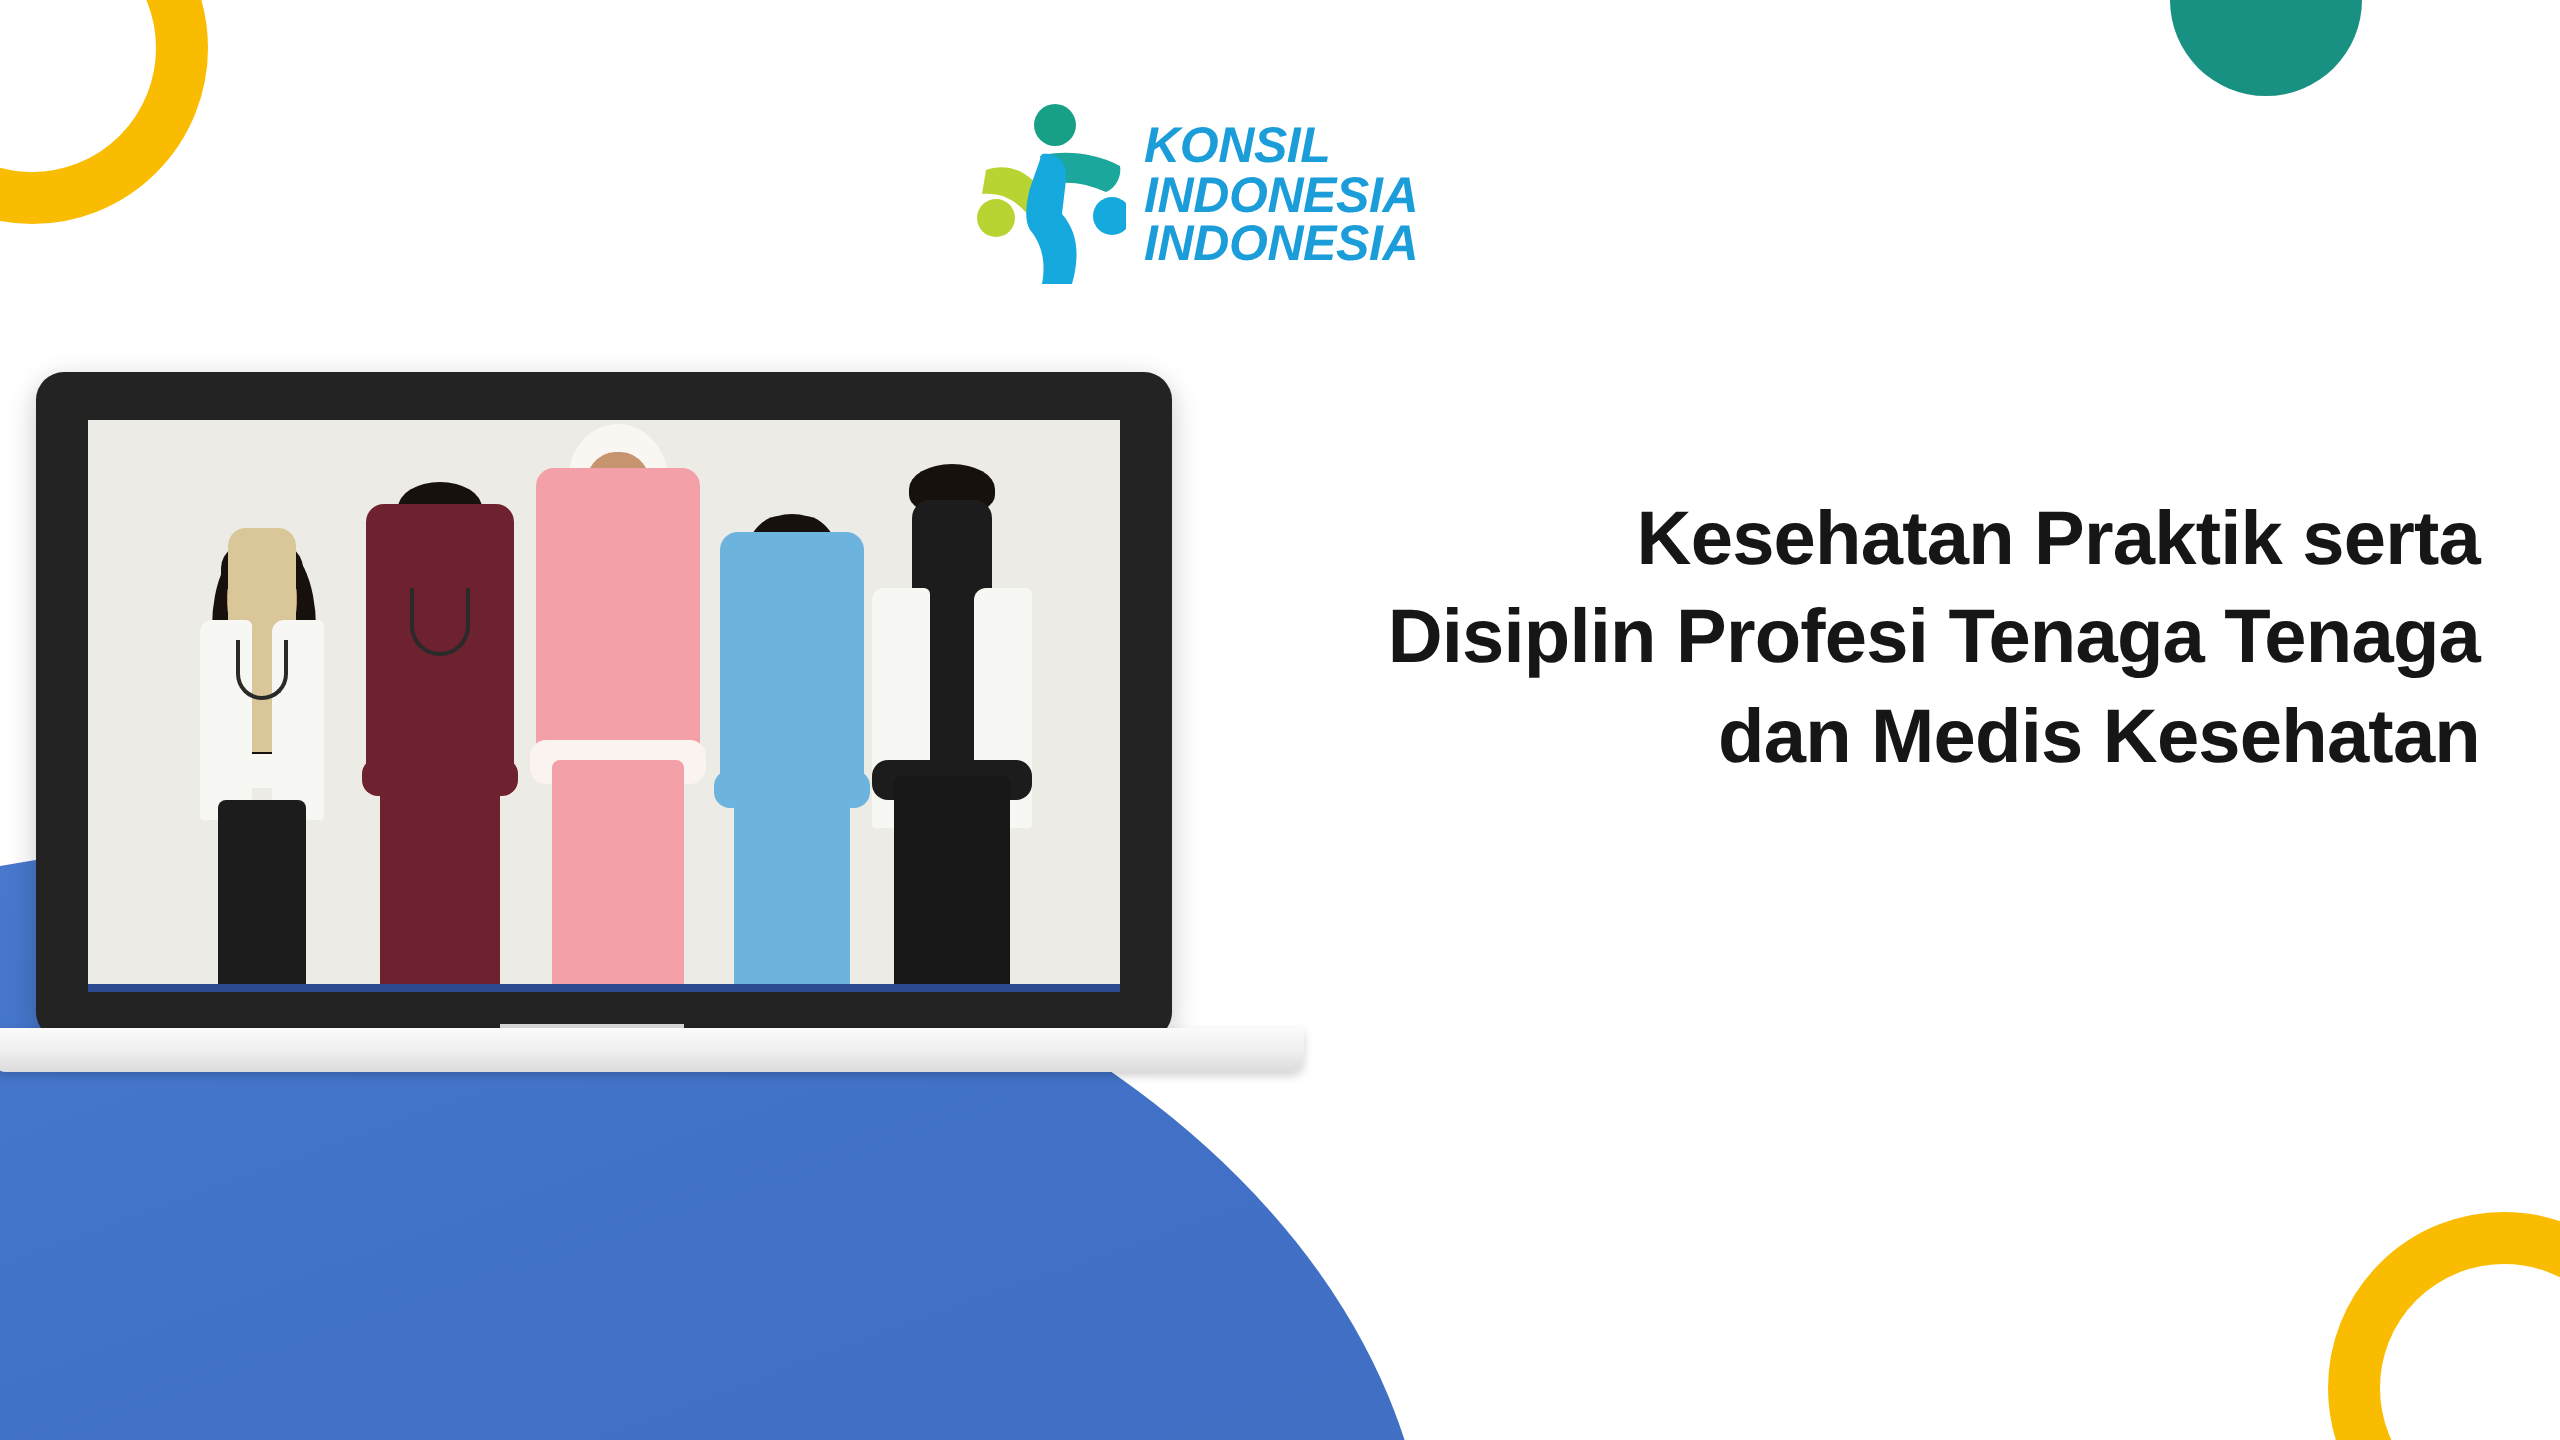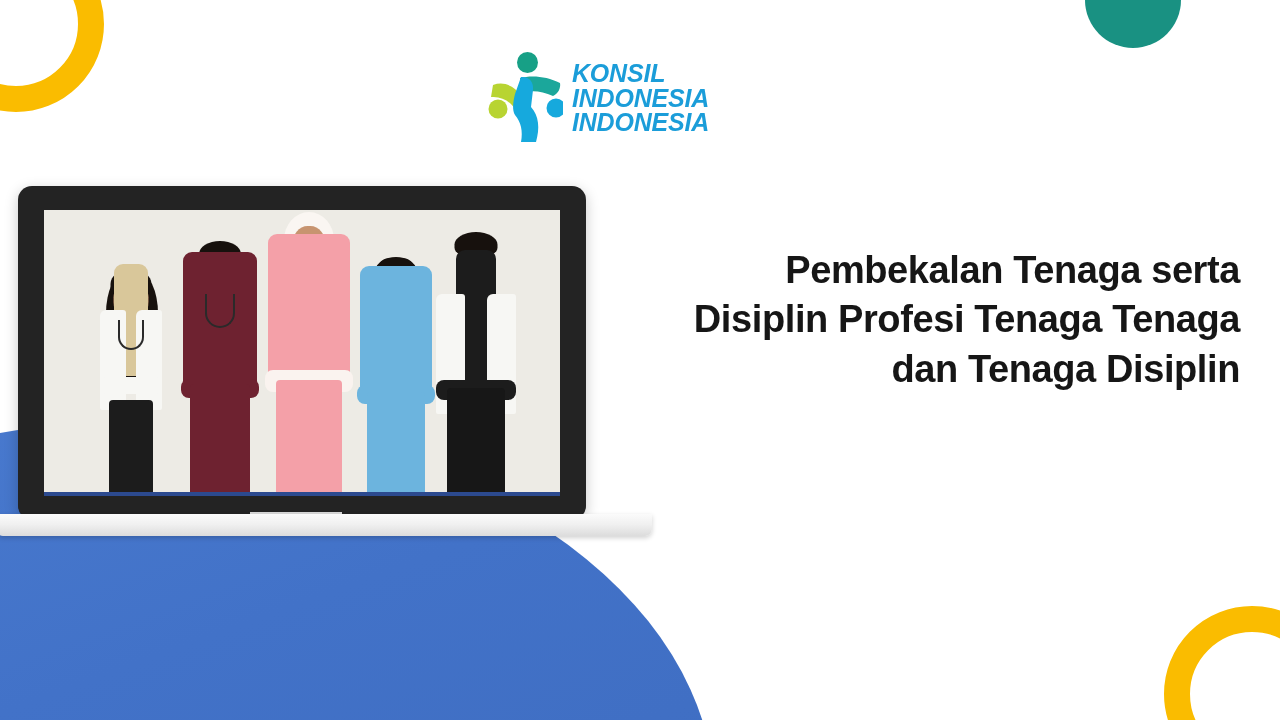--- a/index.html
+++ b/index.html
@@ -180,18 +180,18 @@
           </div>
 
         </div>
       </div>
     </div>
     <div class="laptop-notch"></div>
     <div class="laptop-base"></div>
   </div>
 
   <h1 class="headline">
-    <span class="ln">Pembekalan Tenaga serta</span>
+    <span class="ln">Kesehatan Praktik serta</span>
     <span class="ln">Disiplin Profesi Tenaga Tenaga</span>
-    <span class="ln">dan Tenaga Disiplin</span>
+    <span class="ln">dan Medis Kesehatan</span>
   </h1>
 
 </div>
 
 </body></html>

